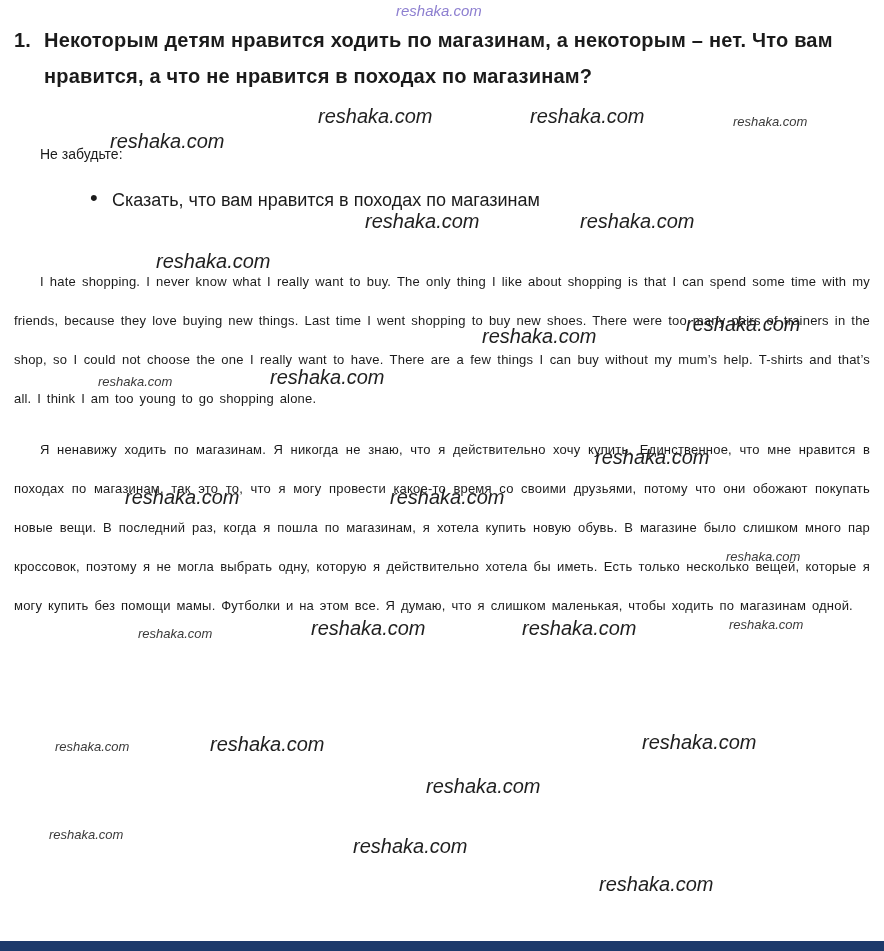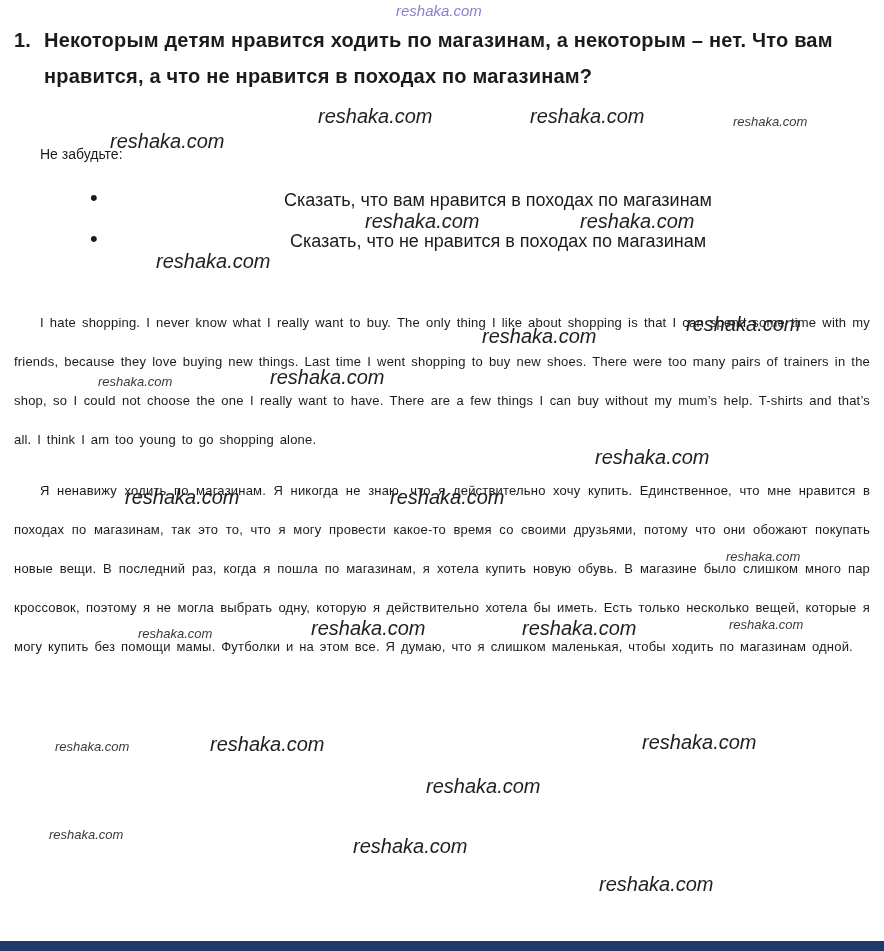--- a/index.html
+++ b/index.html
@@ -31,21 +31,20 @@
   
   .reminder-label {
     margin: 48px 0 0 40px;
     font-size: 14px;
     line-height: 24px;
   }
   .reminder-list {
     list-style: none;
     margin: 22px 0 0 0;
     padding: 0;
-    text-align: center;
   }
   .reminder-item {
     position: relative;
     margin: 0 0 17px 112px;
     font-size: 18px;
     line-height: 24px;
   }
   .reminder-item::before {
     content: "•";
     position: absolute;
@@ -94,21 +93,20 @@
 <div class="page">
 
   <div class="heading">
     <span class="num">1.</span>
     <span>Некоторым детям нравится ходить по магазинам, а некоторым – нет. Что вам нравится, а что не нравится в походах по магазинам?</span>
   </div>
 
   <div class="reminder-label">Не забудьте:</div>
   <ul class="reminder-list">
     <li class="reminder-item">Сказать, что вам нравится в походах по магазинам</li>
-    <li class="reminder-item">Сказать, что не нравится в походах по магазинам</li>
   </ul>
 
   <p class="para para-en">I hate shopping. I never know what I really want to buy. The only thing I like about shopping is that I can spend some time with my friends, because they love buying new things. Last time I went shopping to buy new shoes. There were too many pairs of trainers in the shop, so I could not choose the one I really want to have. There are a few things I can buy without my mum’s help. T-shirts and that’s all. I think I am too young to go shopping alone.</p>
   <p class="para para-ru">Я ненавижу ходить по магазинам. Я никогда не знаю, что я действительно хочу купить. Единственное, что мне нравится в походах по магазинам, так это то, что я могу провести какое-то время со своими друзьями, потому что они обожают покупать новые вещи. В последний раз, когда я пошла по магазинам, я хотела купить новую обувь. В магазине было слишком много пар кроссовок, поэтому я не могла выбрать одну, которую я действительно хотела бы иметь. Есть только несколько вещей, которые я могу купить без помощи мамы. Футболки и на этом все. Я думаю, что я слишком маленькая, чтобы ходить по магазинам одной.</p>
 
   <div>
     <span class="wm wm-top" style="left:396px;top:2px;">reshaka.com</span>
     <span class="wm wm-lg" style="left:318px;top:105px;">reshaka.com</span>
     <span class="wm wm-lg" style="left:530px;top:105px;">reshaka.com</span>
     <span class="wm wm-sm" style="left:733px;top:114px;">reshaka.com</span>

